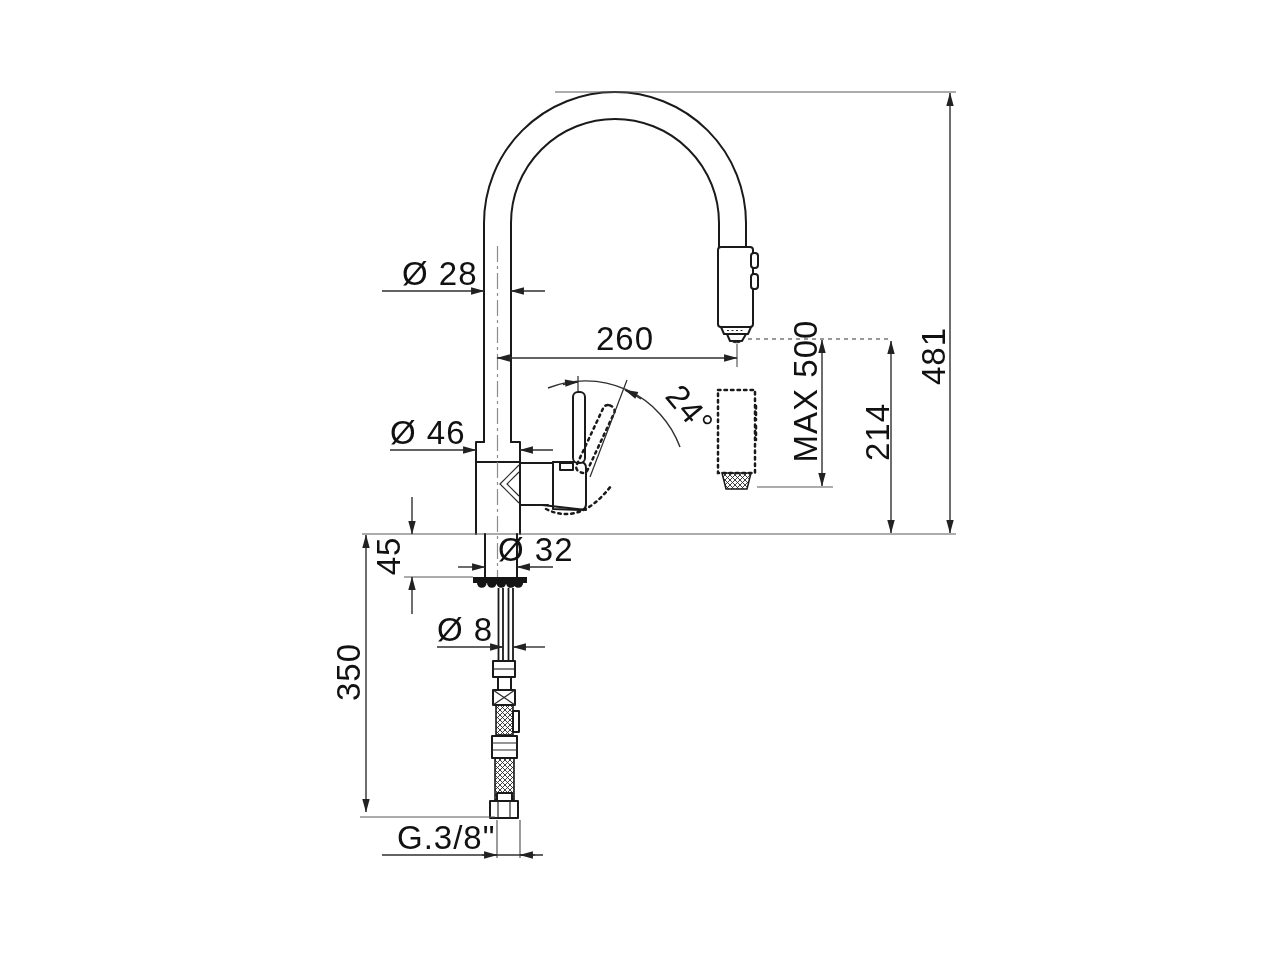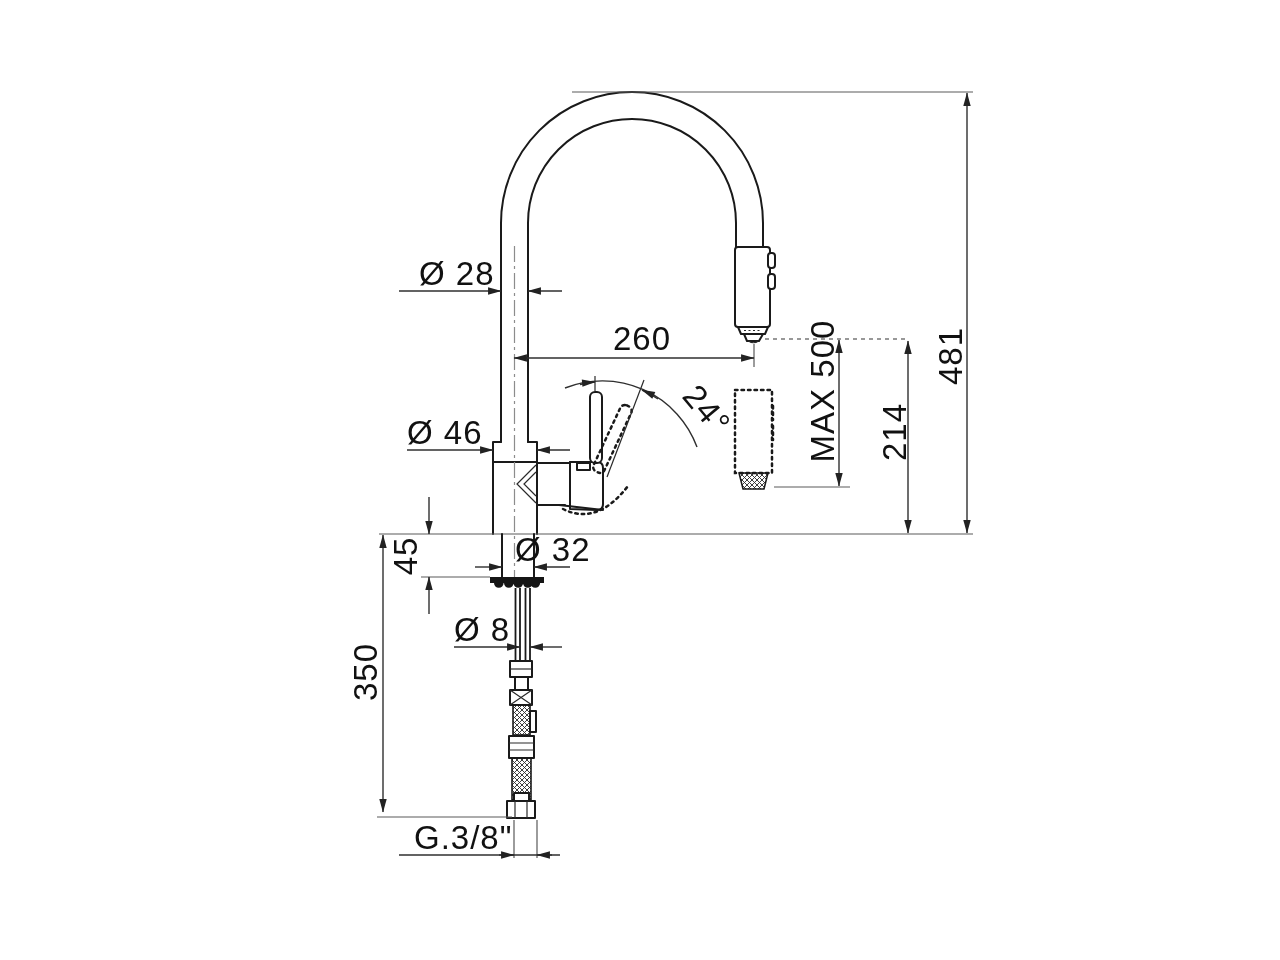--- a/index.html
+++ b/index.html
@@ -1,16 +1,16 @@
 <!DOCTYPE html>
 <html><head>
 <meta charset="utf-8">
 <style>
   html,body{margin:0;padding:0;background:#ffffff;}
-  .stage{position:relative;width:1024px;height:960px;background:#ffffff;overflow:hidden;padding-left:17px;}
+  .stage{position:relative;width:1024px;height:960px;background:#ffffff;overflow:hidden;}
   svg{display:block;}
   
   .obj{stroke:#1a1a1a;stroke-width:2;fill:none;stroke-linejoin:round;stroke-linecap:round;}
   .objw{stroke:#1a1a1a;stroke-width:2;fill:#ffffff;stroke-linejoin:round;}
   .thin{stroke:#2a2a2a;stroke-width:1.2;fill:none;}
   
   .dim{stroke:#2f2f2f;stroke-width:1.4;fill:none;}
   
   .ext{stroke:#5a5a5a;stroke-width:1.2;fill:none;}
   .cl{stroke:#8c8c8c;stroke-width:1.2;fill:none;stroke-dasharray:16 4 3 4;}

